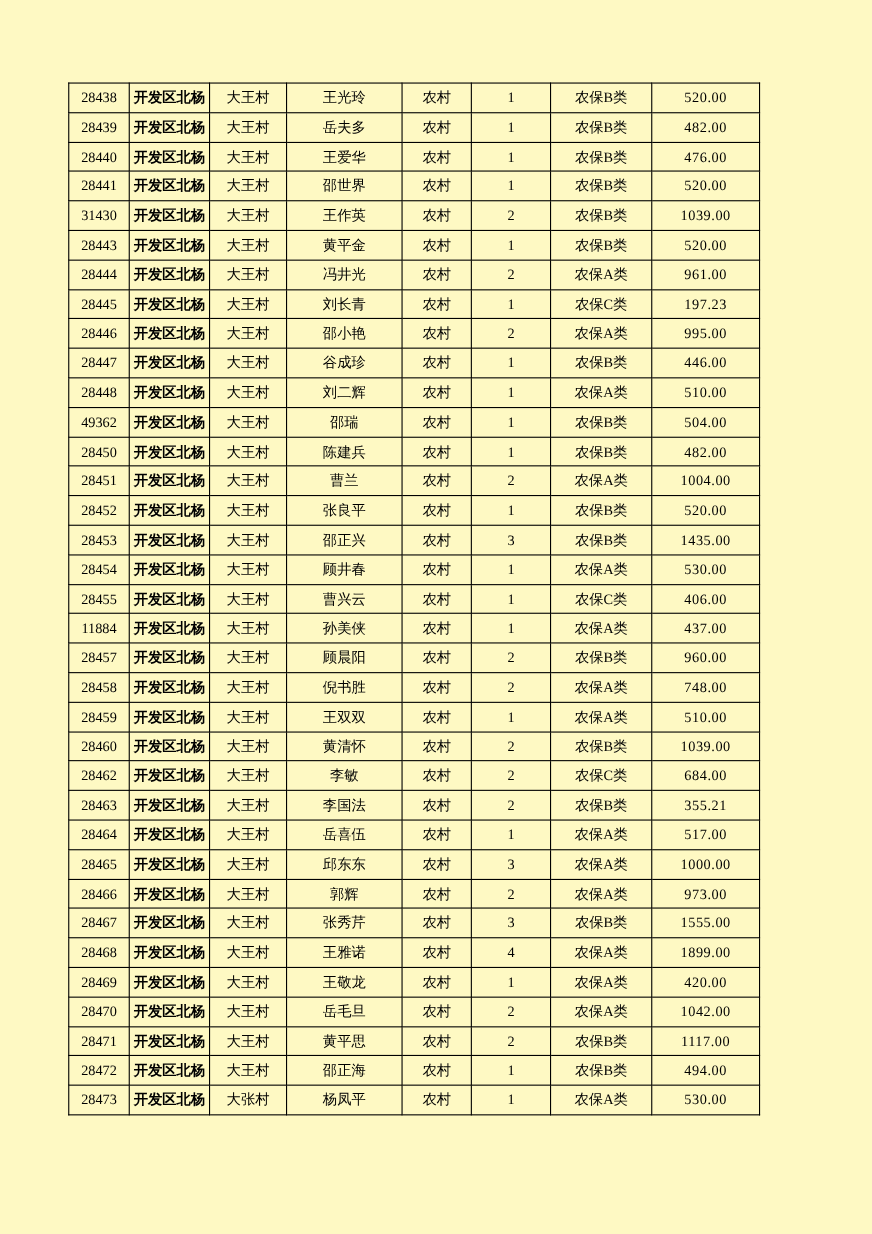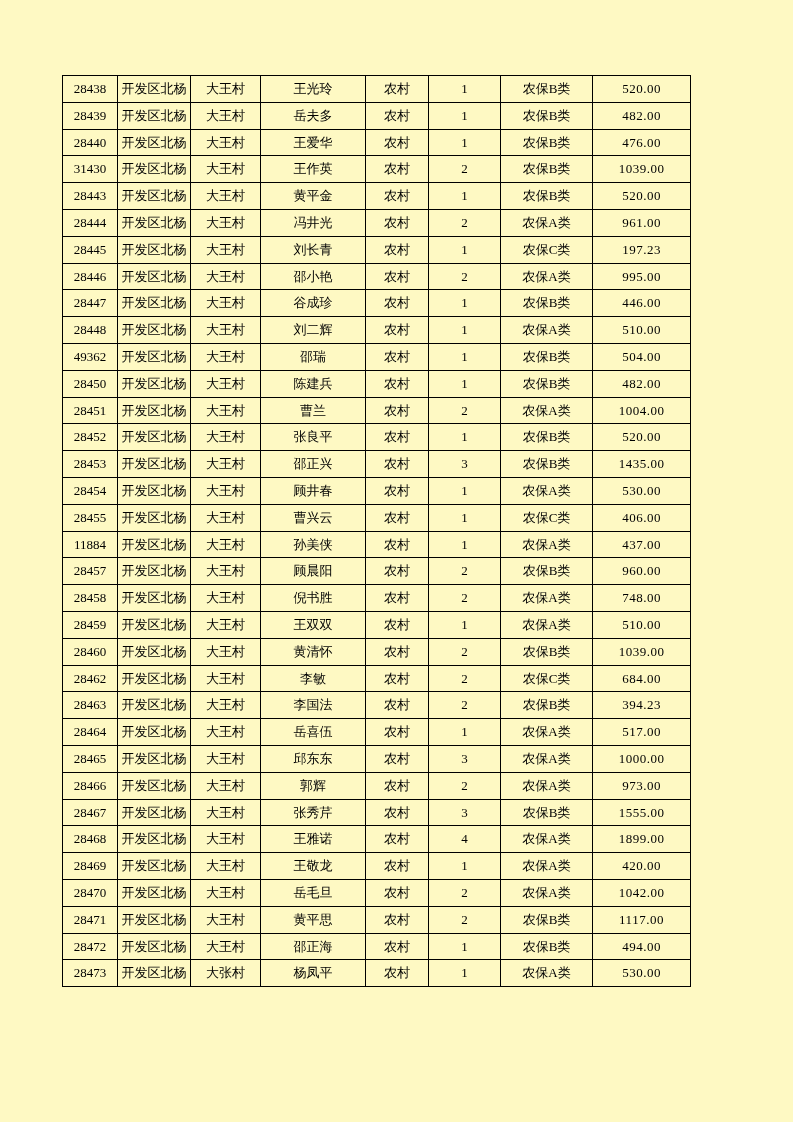--- a/index.html
+++ b/index.html
@@ -29,21 +29,21 @@
     text-align: center;
     vertical-align: middle;
     font-size: 13px;
     color: #000000;
     padding: 0;
     height: 25.8px;
     line-height: 25.8px;
     white-space: nowrap;
     overflow: hidden;
   }
-  td.col-district { font-size: 13.5px; }
+  td.col-district { font-size: 13.5px; font-weight: bold; }
   td.col-amount   { letter-spacing: 0.5px; }
 </style>
 </head>
 <body>
 
 <div class="page">
   <table class="data-table">
     <colgroup>
       <col style="width:55px">
       <col style="width:73px">
@@ -79,20 +79,30 @@
           <td class="col-id">28440</td>
           <td class="col-district">开发区北杨</td>
           <td class="col-village">大王村</td>
           <td class="col-name">王爱华</td>
           <td class="col-type">农村</td>
           <td class="col-count">1</td>
           <td class="col-category">农保B类</td>
           <td class="col-amount">476.00</td>
         </tr>
         <tr>
+          <td class="col-id">28441</td>
+          <td class="col-district">开发区北杨</td>
+          <td class="col-village">大王村</td>
+          <td class="col-name">邵世界</td>
+          <td class="col-type">农村</td>
+          <td class="col-count">1</td>
+          <td class="col-category">农保B类</td>
+          <td class="col-amount">520.00</td>
+        </tr>
+        <tr>
           <td class="col-id">31430</td>
           <td class="col-district">开发区北杨</td>
           <td class="col-village">大王村</td>
           <td class="col-name">王作英</td>
           <td class="col-type">农村</td>
           <td class="col-count">2</td>
           <td class="col-category">农保B类</td>
           <td class="col-amount">1039.00</td>
         </tr>
         <tr>
@@ -286,21 +296,21 @@
           <td class="col-amount">684.00</td>
         </tr>
         <tr>
           <td class="col-id">28463</td>
           <td class="col-district">开发区北杨</td>
           <td class="col-village">大王村</td>
           <td class="col-name">李国法</td>
           <td class="col-type">农村</td>
           <td class="col-count">2</td>
           <td class="col-category">农保B类</td>
-          <td class="col-amount">394.23</td>
+          <td class="col-amount">355.21</td>
         </tr>
         <tr>
           <td class="col-id">28464</td>
           <td class="col-district">开发区北杨</td>
           <td class="col-village">大王村</td>
           <td class="col-name">岳喜伍</td>
           <td class="col-type">农村</td>
           <td class="col-count">1</td>
           <td class="col-category">农保A类</td>
           <td class="col-amount">517.00</td>

